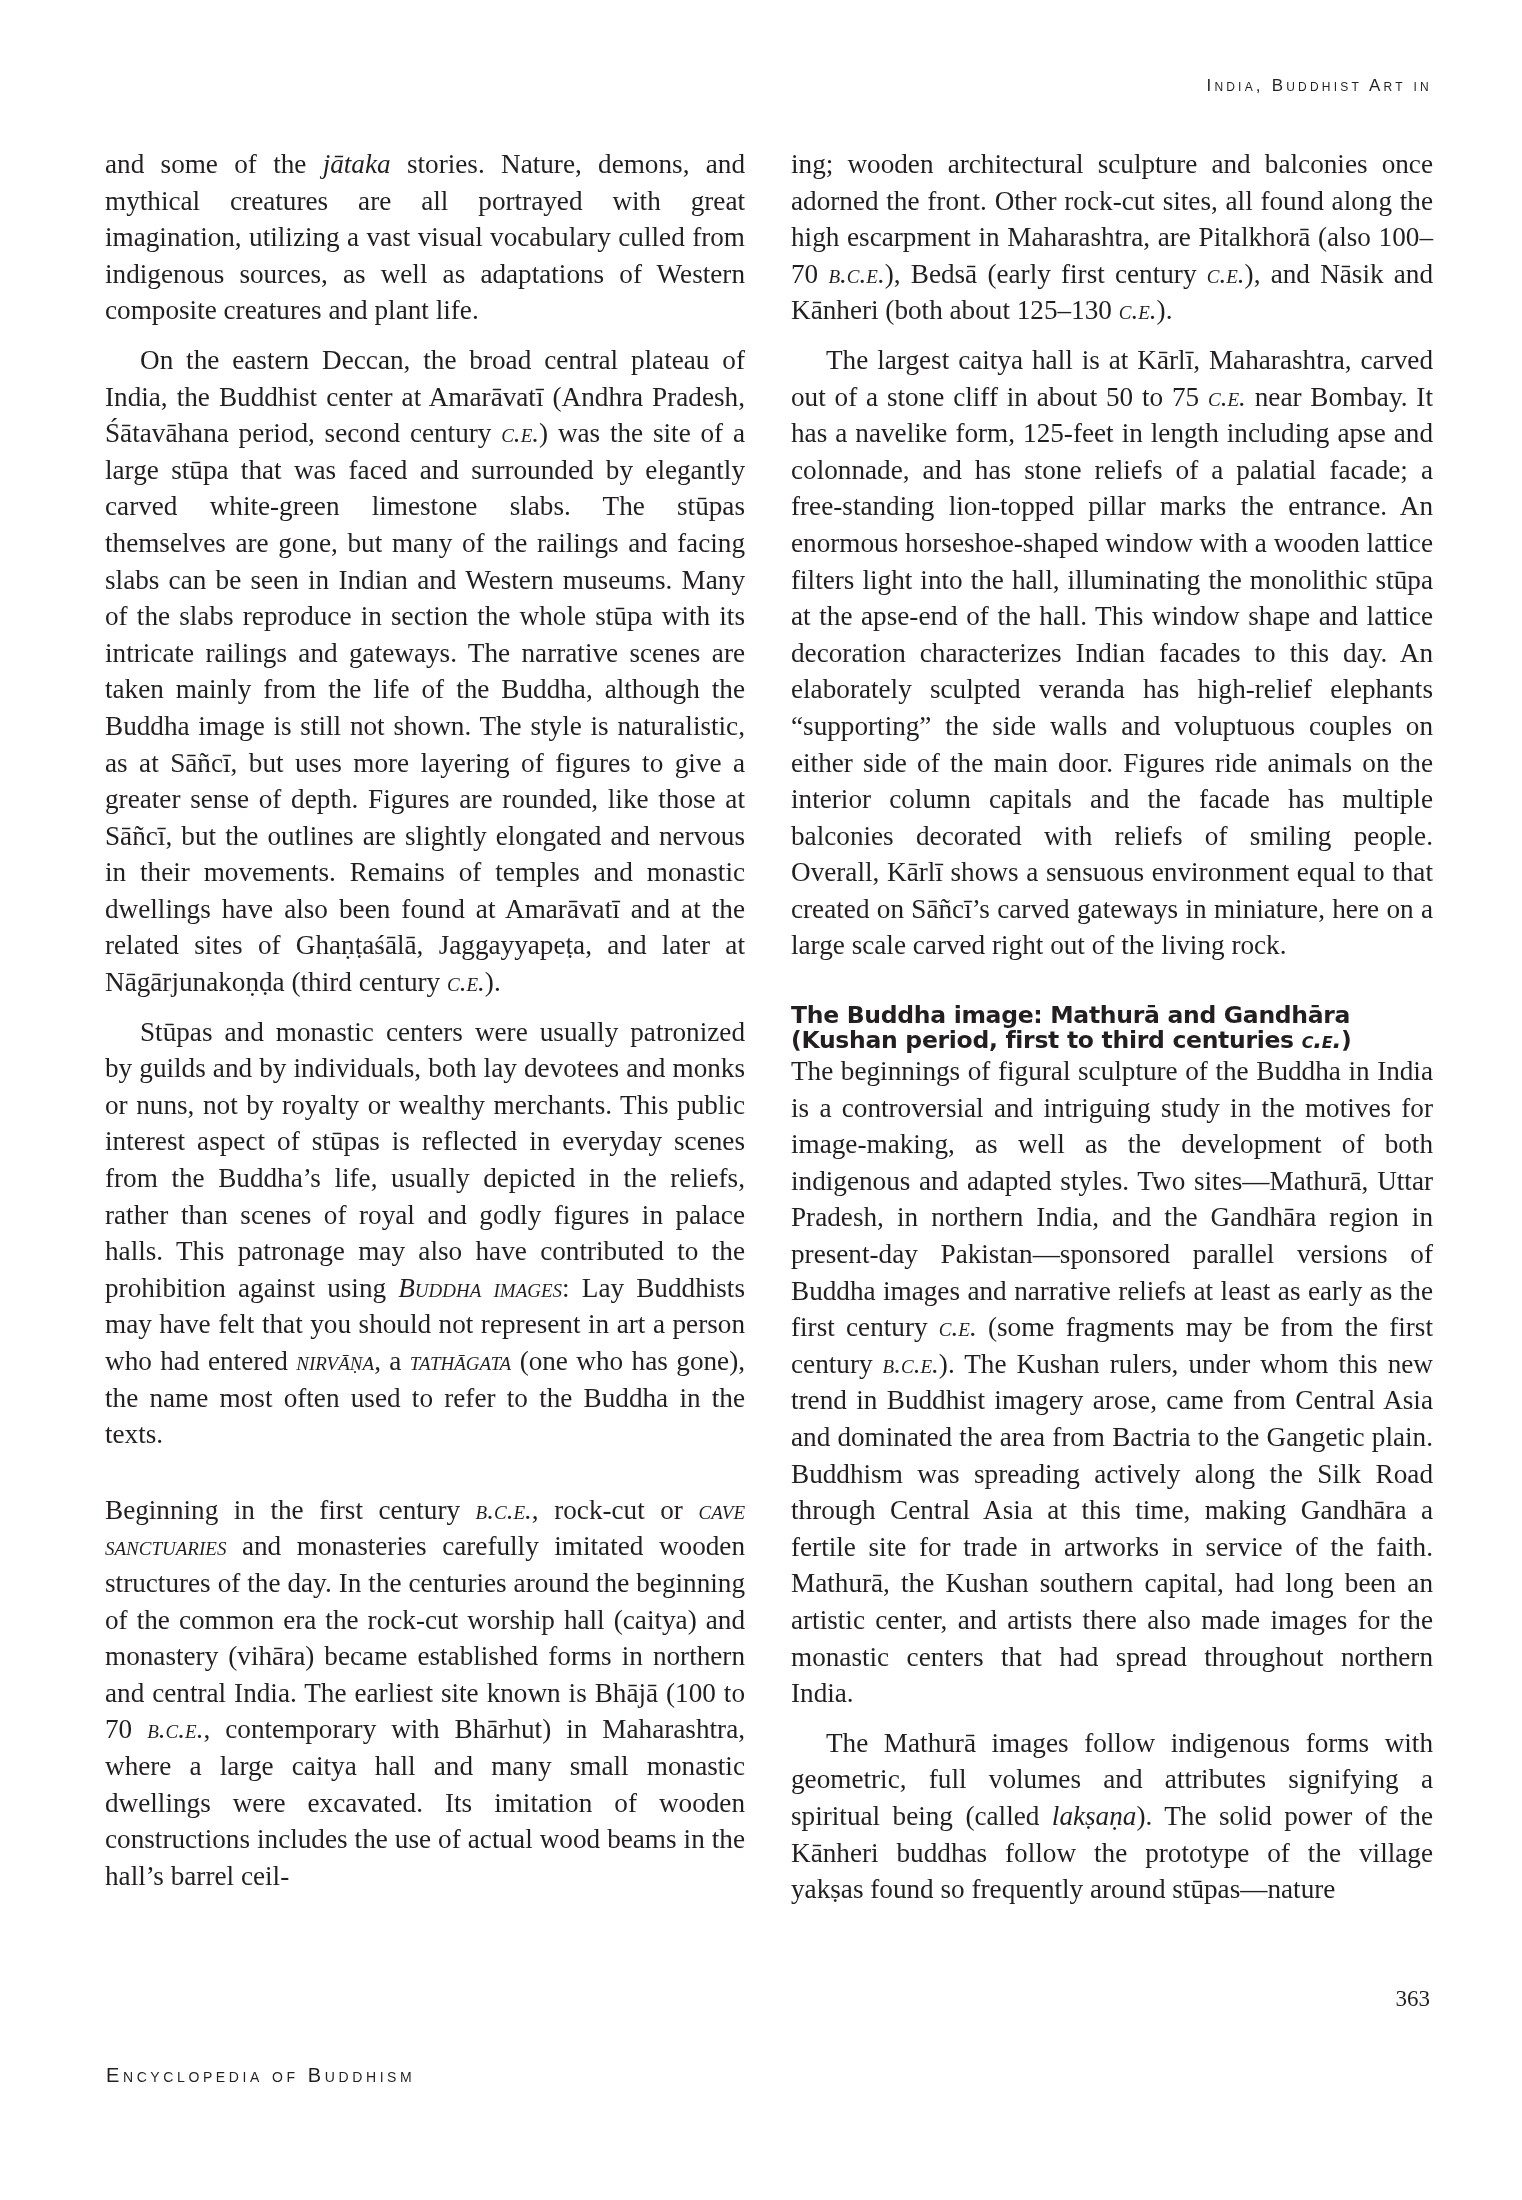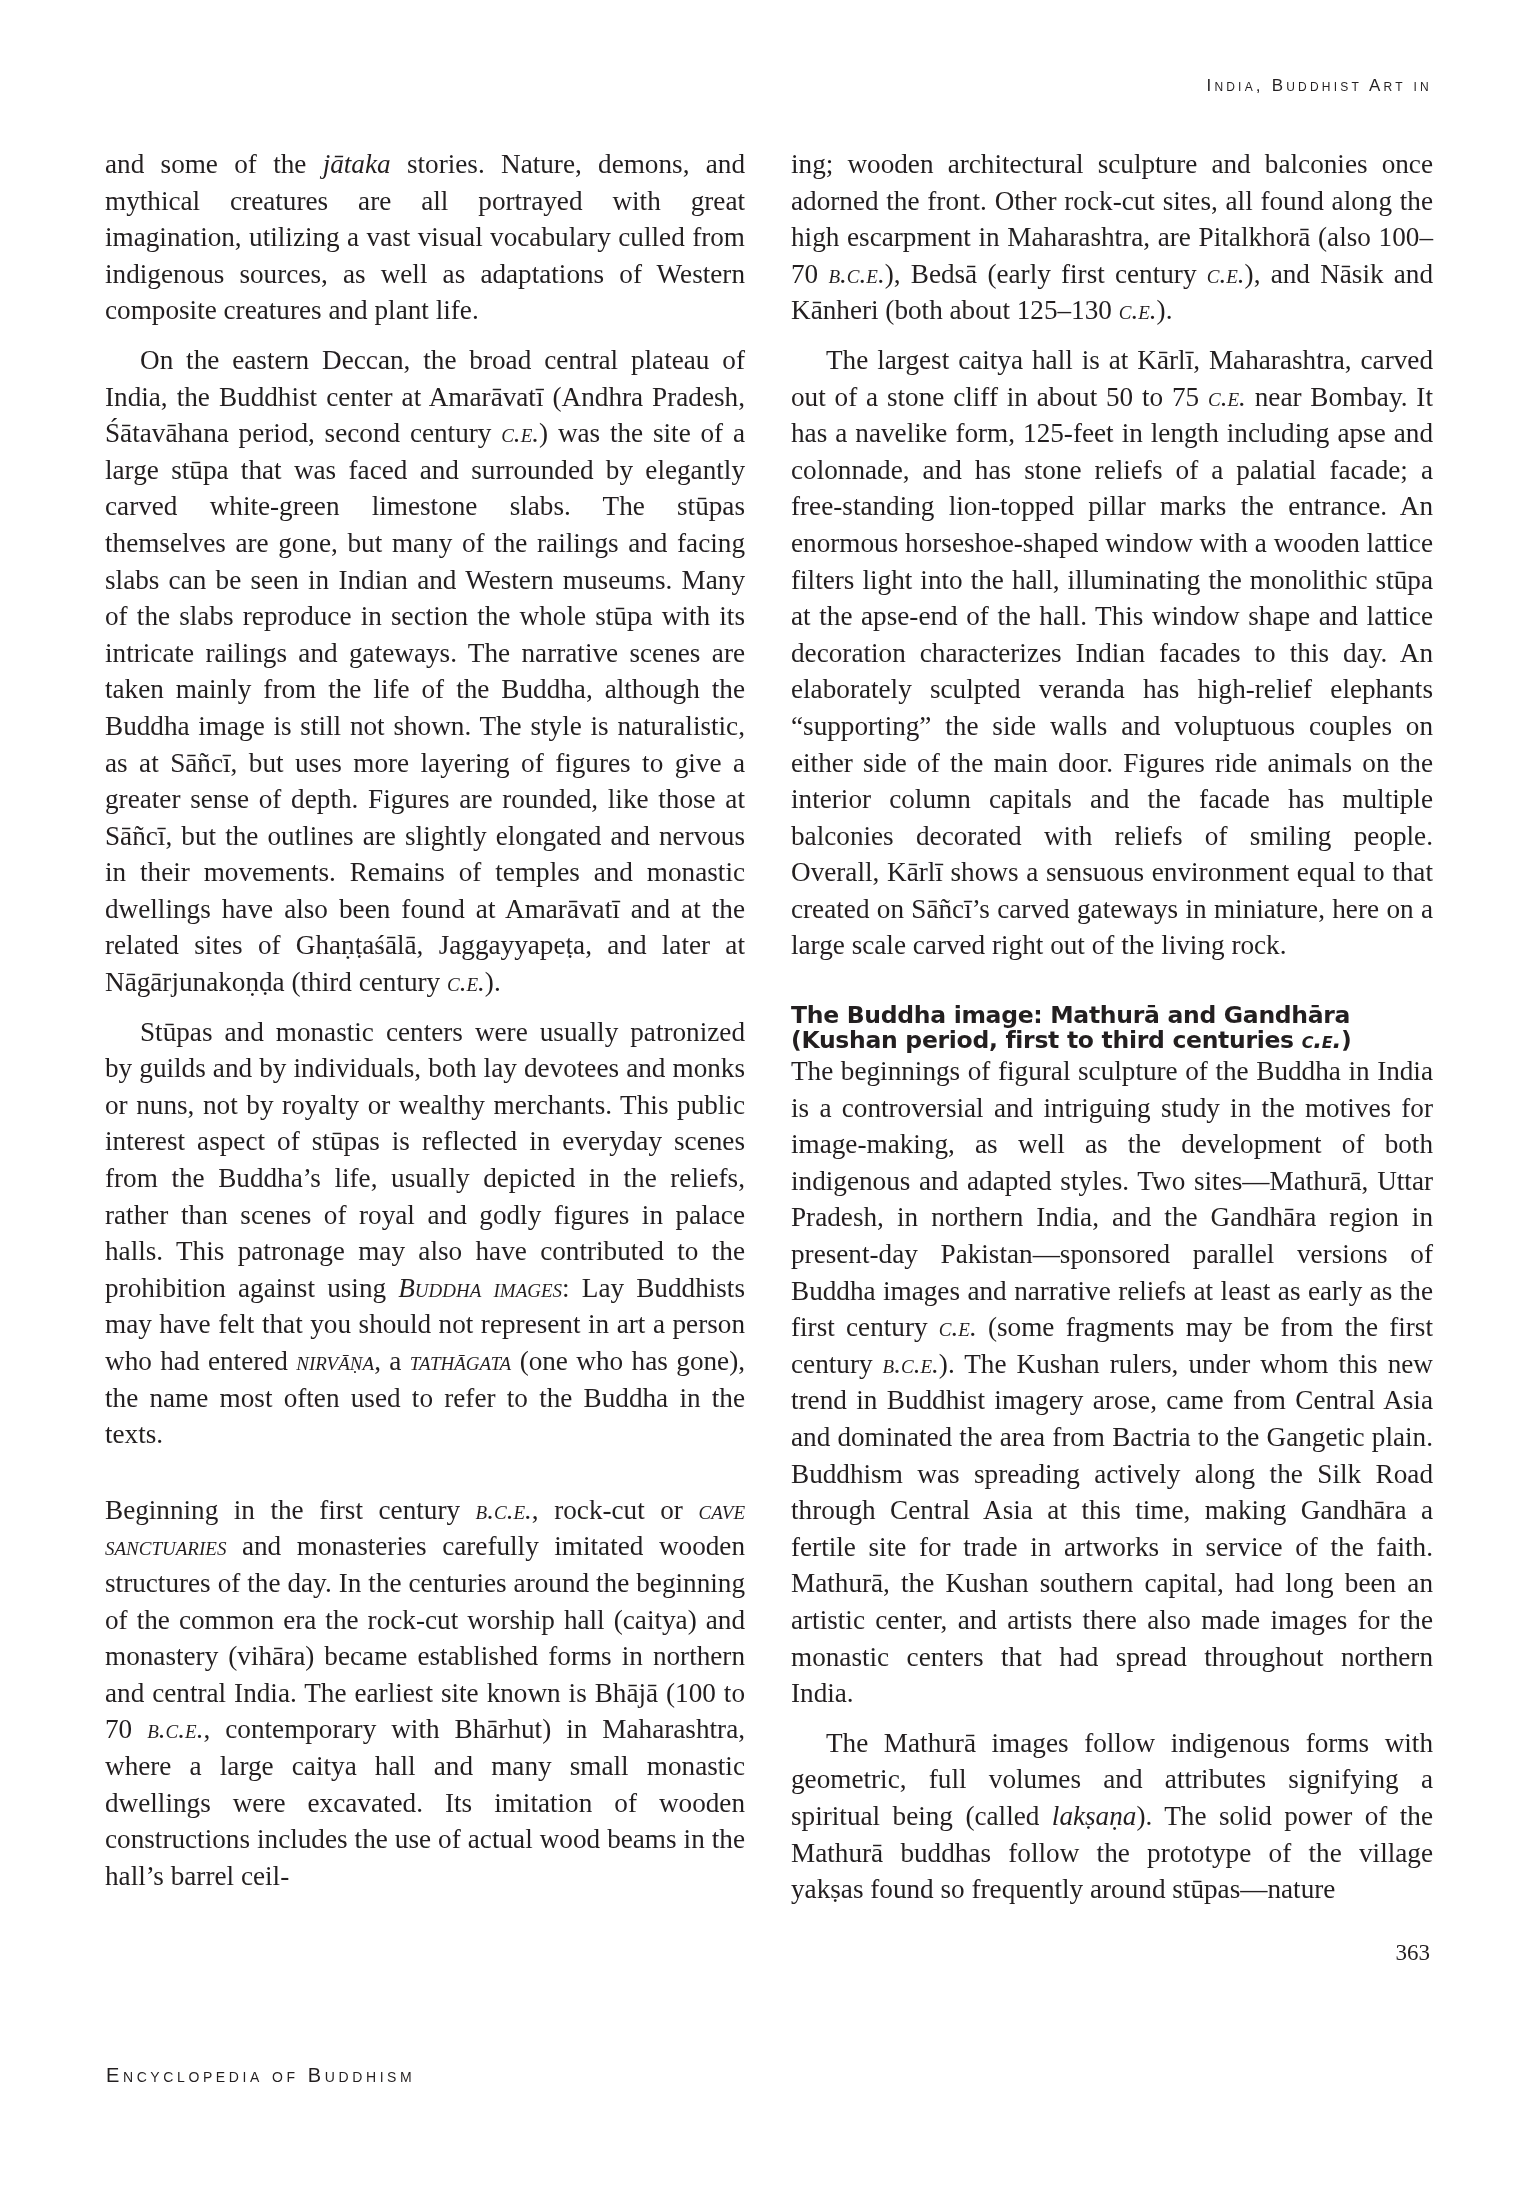--- a/index.html
+++ b/index.html
@@ -20,21 +20,21 @@
   .head {
     font-family: "DejaVu Sans", sans-serif; font-weight: bold; font-size: 23.5px;
     line-height: 25px; margin: 0; letter-spacing: -0.3px;
   }
   .gap-before-head { height: 26px; }
   .footer-left {
     position: absolute; left: 106px; top: 2064px;
     font-family: "Liberation Sans", sans-serif; font-size: 20px; letter-spacing: 3.6px; color: #231f20;
   }
   .footer-right {
-    position: absolute; right: 92px; top: 1940px;
+    position: absolute; right: 92px; top: 1986px;
     font-family: "Liberation Serif", serif; font-size: 23px; color: #231f20;
   }
   i { font-style: italic; }
 </style>
 </head>
 <body>
 
 <div class="running-head">India, Buddhist Art in</div>
 
 <div class="col col-left">
@@ -52,17 +52,17 @@
 <div class="col col-right">
   <p class="p noindent"><span>ing; wooden architectural sculpture and balconies once adorned the front. Other rock-cut sites, all found along the high escarpment in Maharashtra, are Pitalkhorā (also 100–70 </span><span class="sc">b.c.e.</span><span>), Bedsā (early first century </span><span class="sc">c.e.</span><span>), and Nāsik and Kānheri (both about 125–130 </span><span class="sc">c.e.</span><span>).</span></p>
 
   <p class="p indent"><span>The largest caitya hall is at Kārlī, Maharashtra, carved out of a stone cliff in about 50 to 75 </span><span class="sc">c.e.</span><span> near Bombay. It has a navelike form, 125-feet in length including apse and colonnade, and has stone reliefs of a palatial facade; a free-standing lion-topped pillar marks the entrance. An enormous horseshoe-shaped window with a wooden lattice filters light into the hall, illuminating the monolithic stūpa at the apse-end of the hall. This window shape and lattice decoration characterizes Indian facades to this day. An elaborately sculpted veranda has high-relief elephants “supporting” the side walls and voluptuous couples on either side of the main door. Figures ride animals on the interior column capitals and the facade has multiple balconies decorated with reliefs of smiling people. Overall, Kārlī shows a sensuous environment equal to that created on Sāñcī’s carved gateways in miniature, here on a large scale carved right out of the living rock.</span></p>
 
   <div class="gap-before-head"></div>
   <h3 class="head"><span>The Buddha image: Mathurā and Gandhāra (Kushan period, first to third centuries </span><span class="sc">c.e.</span><span>)</span></h3>
 
   <p class="p noindent"><span>The beginnings of figural sculpture of the Buddha in India is a controversial and intriguing study in the motives for image-making, as well as the development of both indigenous and adapted styles. Two sites—Mathurā, Uttar Pradesh, in northern India, and the Gandhāra region in present-day Pakistan—sponsored parallel versions of Buddha images and narrative reliefs at least as early as the first century </span><span class="sc">c.e.</span><span> (some fragments may be from the first century </span><span class="sc">b.c.e.</span><span>). The Kushan rulers, under whom this new trend in Buddhist imagery arose, came from Central Asia and dominated the area from Bactria to the Gangetic plain. Buddhism was spreading actively along the Silk Road through Central Asia at this time, making Gandhāra a fertile site for trade in artworks in service of the faith. Mathurā, the Kushan southern capital, had long been an artistic center, and artists there also made images for the monastic centers that had spread throughout northern India.</span></p>
 
-  <p class="p indent"><span>The Mathurā images follow indigenous forms with geometric, full volumes and attributes signifying a spiritual being (called </span><i>lakṣaṇa</i><span>). The solid power of the Mathurā buddhas follow the prototype of the village yakṣas found so frequently around stūpas—nature</span></p>
+  <p class="p indent"><span>The Mathurā images follow indigenous forms with geometric, full volumes and attributes signifying a spiritual being (called </span><i>lakṣaṇa</i><span>). The solid power of the Kānheri buddhas follow the prototype of the village yakṣas found so frequently around stūpas—nature</span></p>
 </div>
 
 <div class="footer-left" style="font-variant: small-caps;">Encyclopedia of Buddhism</div>
 <div class="footer-right">363</div>
 
 </body></html>

